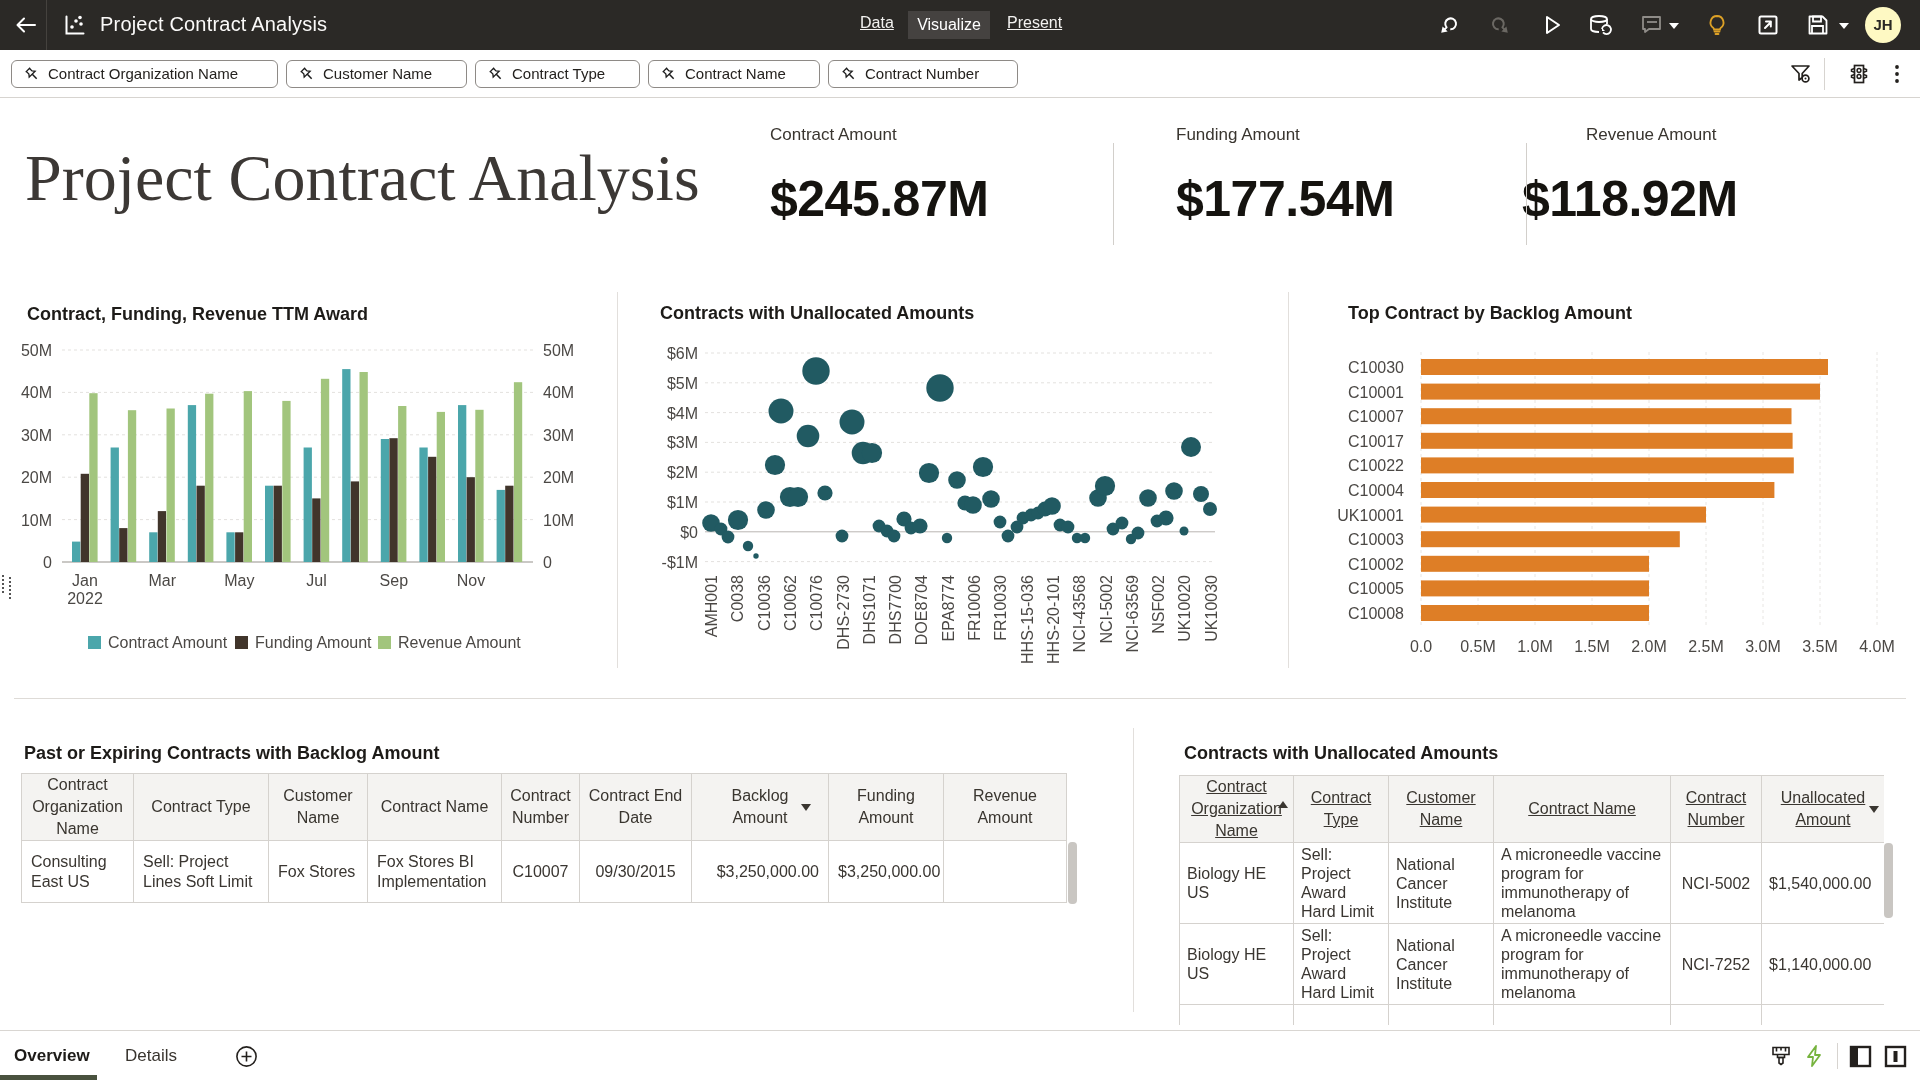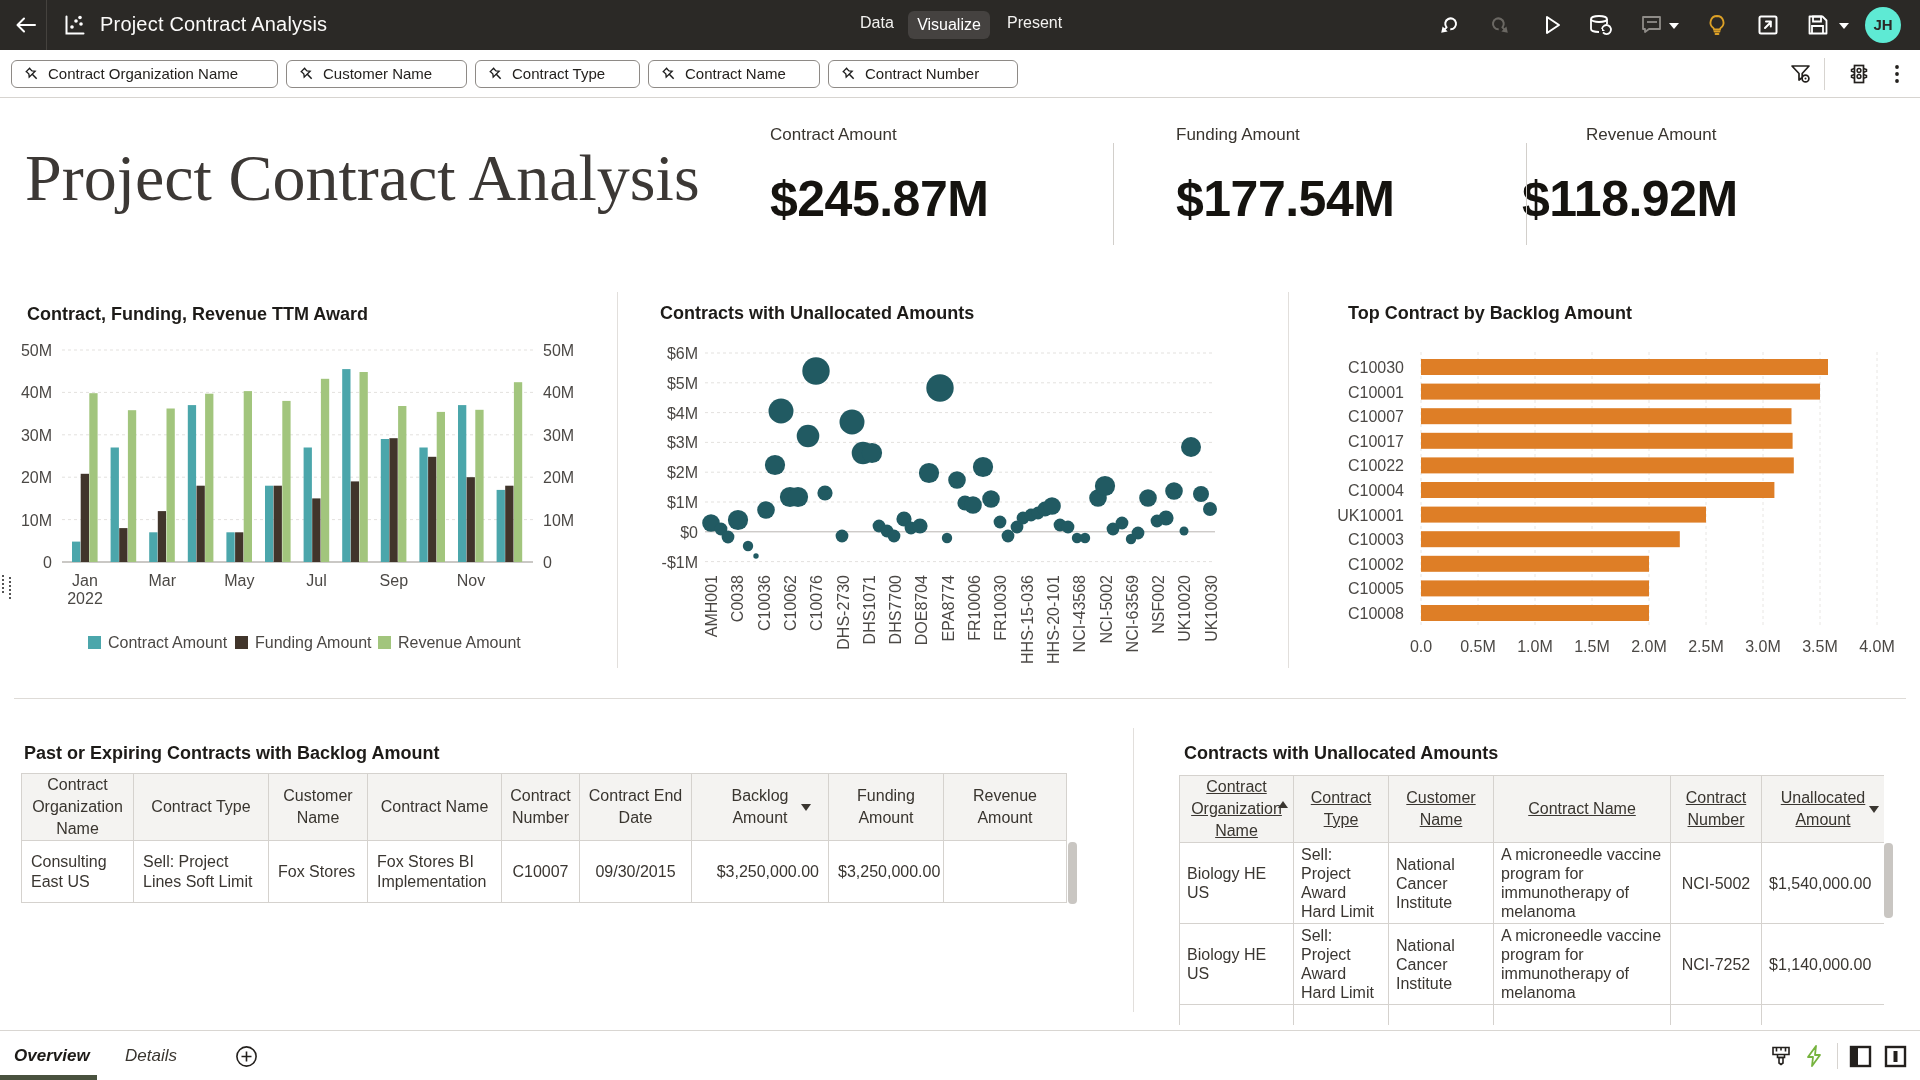--- a/index.html
+++ b/index.html
@@ -6,26 +6,26 @@
 html,body { width:1920px; height:1080px; overflow:hidden; background:#fff;
   font-family:"Liberation Sans", sans-serif; }
 .abs { position:absolute; }
 
 
 #topbar { position:absolute; left:0; top:0; width:1920px; height:50px; background:#2b2926; }
 #topbar .sep { position:absolute; left:46px; top:0; width:1px; height:50px; background:#45423e; }
 #backarrow { position:absolute; left:14px; top:13px; width:24px; height:24px; }
 #charticon { position:absolute; left:64px; top:14px; width:22px; height:22px; }
 #doctitle { position:absolute; left:100px; top:13px; font-size:20px; color:#fbfaf9; letter-spacing:0.2px; }
-.toptab { position:absolute; top:14px; font-size:16px; color:#f3f2f0; }
-#tab-visualize { position:absolute; left:908px; top:11px; width:82px; height:28px; background:#454240; border-radius:6px;
+.toptab { position:absolute; top:14px; font-size:16px; color:#f3f2f0;text-decoration:underline; }
+#tab-visualize { position:absolute; left:908px; top:11px; width:82px; height:28px; background:#454240; border-radius:0;
   text-align:center; line-height:28px; font-size:16px; color:#fff; }
 .topicon { position:absolute; top:13px; width:24px; height:24px; }
 #avatar { position:absolute; left:1865px; top:7px; width:36px; height:36px; border-radius:50%;
-  background:#5eead4; color:#2b2926; font-size:15px; font-weight:bold; text-align:center; line-height:36px; }
+  background:#fef9c3; color:#2b2926; font-size:15px; font-weight:bold; text-align:center; line-height:36px; }
 
 
 #filterbar { position:absolute; left:0; top:50px; width:1920px; height:48px; background:#fff;
   border-bottom:1px solid #d7d4d0; }
 .chip { position:absolute; top:10px; height:28px; border:1px solid #8e8a86; border-radius:6px;
   font-size:15px; color:#25221f; line-height:26px; padding:0 14px 0 36px; }
 .chip svg { position:absolute; left:12px; top:5px; }
 
 
 .kpilabel { position:absolute; font-size:17px; color:#39352f; }
@@ -49,21 +49,21 @@
 td.ctr { padding:2px 3px; }
 .sorticon { position:absolute; right:4px; top:50%; margin-top:-5px; }
 table.rt td { padding:2px 7px; line-height:19px; }
 table.rt td.num { padding-right:14px; }
 table.rt td.ctr { padding:2px 2px; white-space:nowrap; }
 td.num { text-align:right; }
 td.ctr { text-align:center; }
 
 
 #bottombar { position:absolute; left:0; top:1030px; width:1920px; height:50px; background:#fff;
-  border-top:1px solid #d9d6d2;font-style:italic; }
+  border-top:1px solid #d9d6d2; }
 #ovtab { position:absolute; left:14px; top:15px; font-size:17px; font-weight:bold; color:#1d1b18; }
 #ovline { position:absolute; left:0; top:44px; width:97px; height:6px; background:#49523e; }
 #dttab { position:absolute; left:125px; top:15px; font-size:17px; color:#39352f; }
 </style>
 </head>
 <body>
 
 <div id="topbar">
   <svg id="backarrow" viewBox="0 0 24 24">
       <path d="M21 12H4M10 5.5L3.5 12l6.5 6.5" stroke="#fff" stroke-width="2" fill="none" stroke-linecap="round" stroke-linejoin="round"></path>

